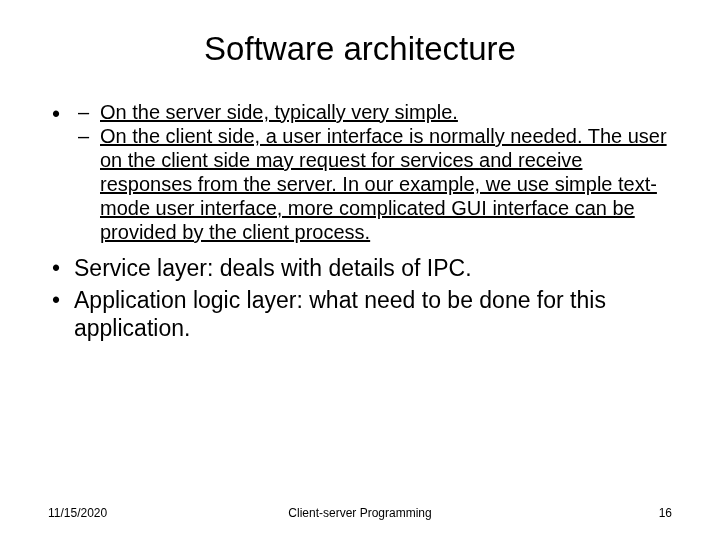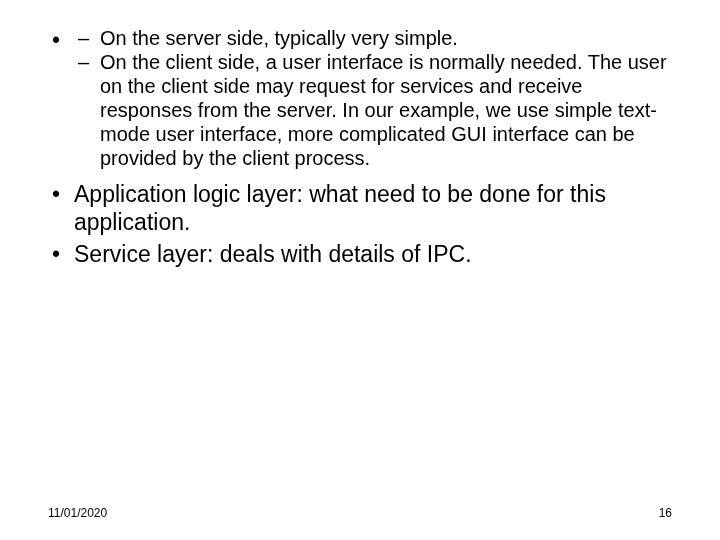--- a/index.html
+++ b/index.html
@@ -36,20 +36,21 @@
     left: 4px;
     top: 0;
     font-size: 23px;
     line-height: 1.22;
   }
   ul.level2 {
     list-style: none;
     padding-left: 0;
     margin-top: 2px;
     margin-bottom: 10px;
+    text-decoration: underline;
   }
   ul.level2 > li {
     position: relative;
     padding-left: 26px;
     font-size: 20px;
     line-height: 1.2;
     margin-bottom: 0;
   }
   ul.level2 > li::before {
     content: "–";
@@ -68,40 +69,42 @@
     justify-content: space-between;
     align-items: baseline;
   }
   .footer .center { position: absolute; left: 50%; transform: translateX(-50%); }
 </style>
 </head>
 <body>
 
 <div class="slide">
 
+  <h1 class="title">Software architecture</h1>
 
   <div class="body">
     <ul class="level1">
       <li>
         <ul class="level2">
           <li>
             <span>On the server side, typically very simple.</span>
           </li>
           <li>
             <span>On the client side, a user interface is normally needed. The user on the client side may request for services and receive responses from the server. In our example, we use simple text-mode user interface, more complicated GUI interface can be provided by the client process.</span>
           </li>
         </ul>
       </li>
       <li>
-        <span>Application logic layer: what need to be done for this application.</span>
+        <span>Service layer: deals with details of IPC.</span>
       </li>
       <li>
-        <span>Service layer: deals with details of IPC.</span>
+        <span>Application logic layer: what need to be done for this application.</span>
       </li>
     </ul>
   </div>
 
   <div class="footer">
-    <span>11/01/2020</span>
+    <span>11/15/2020</span>
+    <span class="center">Client-server Programming</span>
     <span>16</span>
   </div>
 
 </div>
 
 </body></html>

